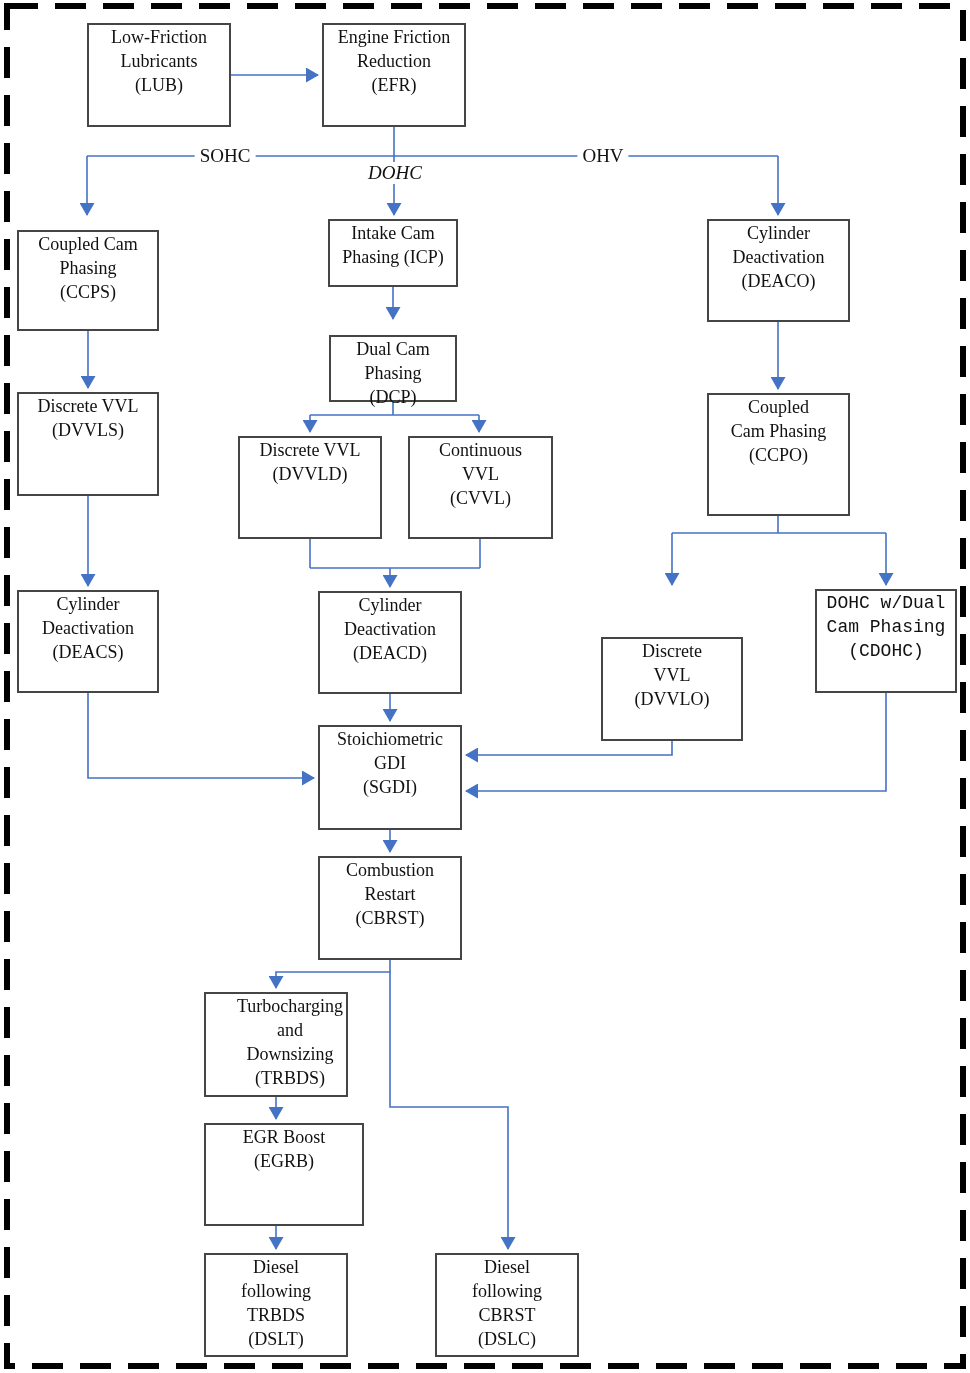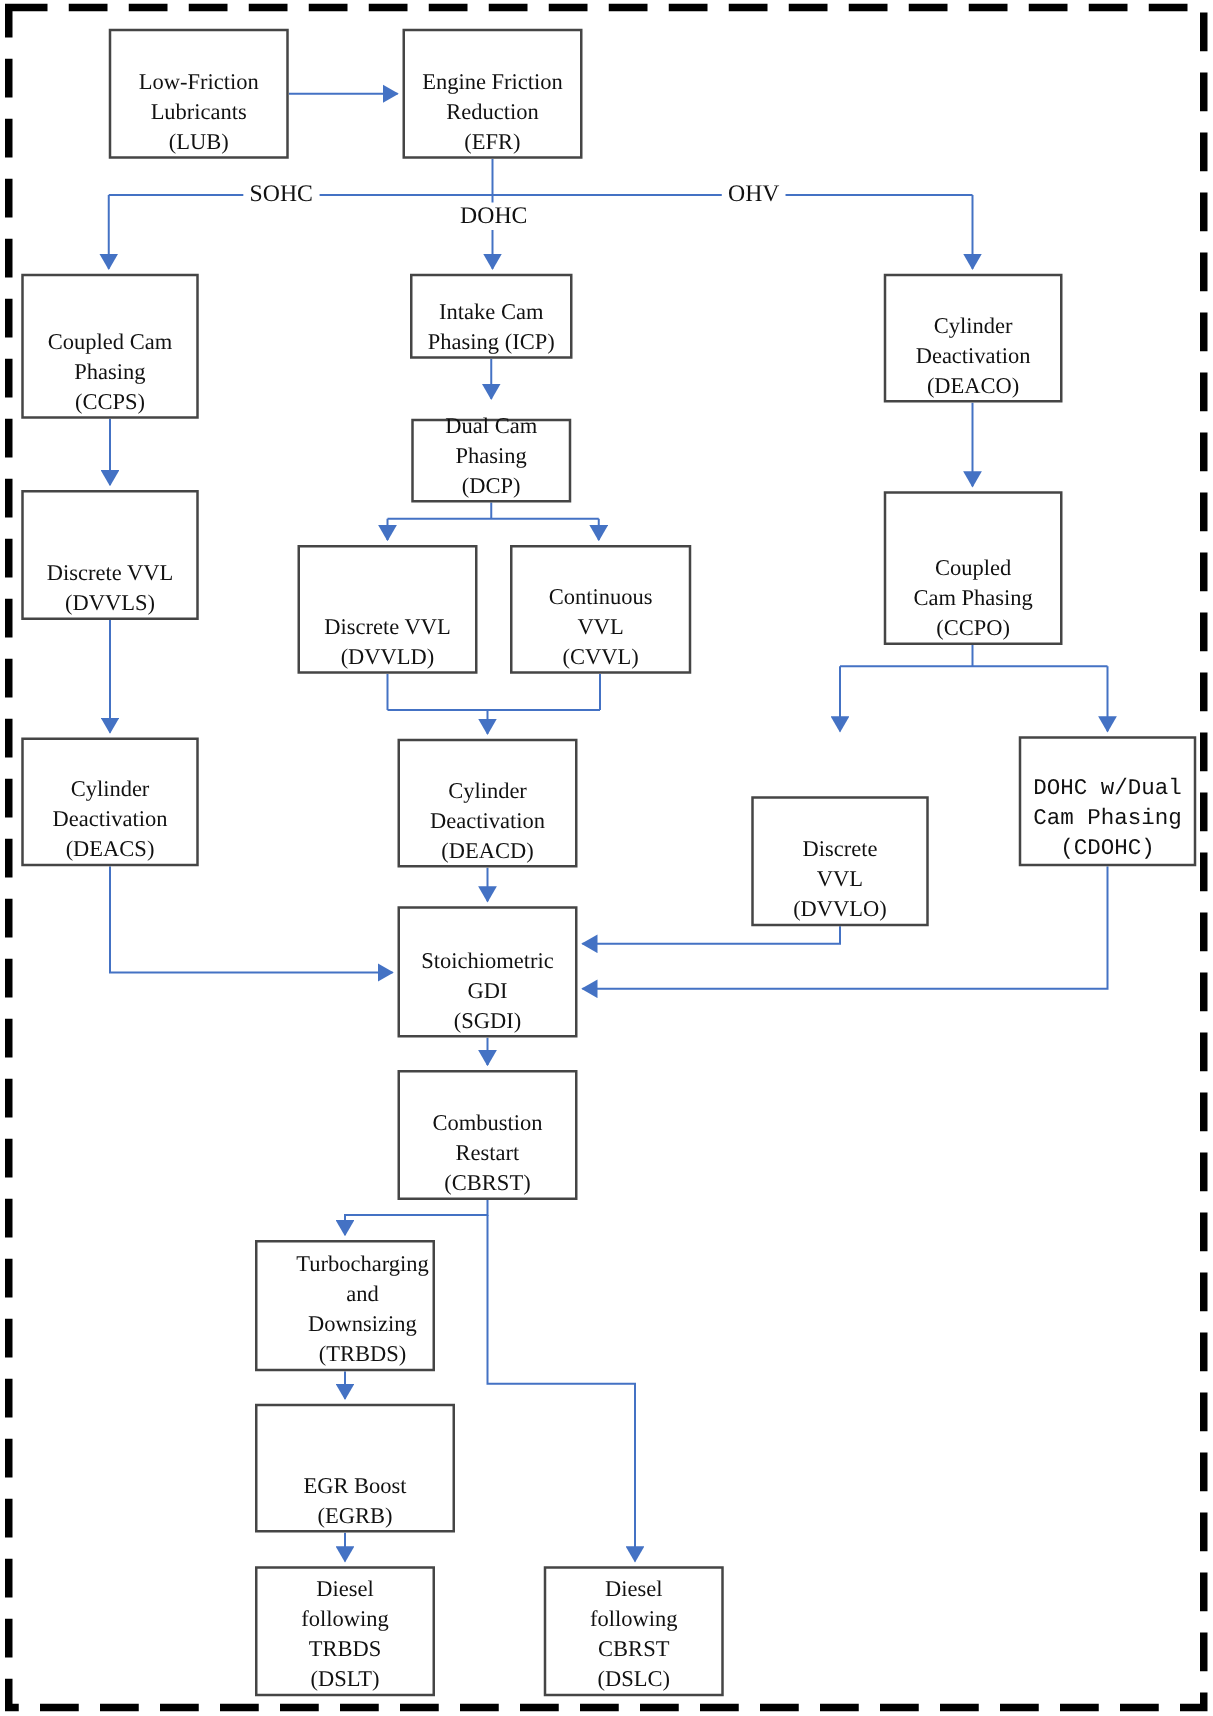--- a/index.html
+++ b/index.html
@@ -4,21 +4,21 @@
 <style>
   html,body{margin:0;padding:0;background:#ffffff;}
   #stage{
     position:relative;width:970px;height:1373px;background:#ffffff;
     font-family:"Liberation Serif","DejaVu Serif",serif;color:#111111;
     overflow:hidden;
   }
   #wires{position:absolute;left:0;top:0;z-index:0;}
   .node{
     position:absolute;z-index:2;background:#ffffff;border:2px solid #454545;
-    display:flex;align-items:flex-end;justify-content:center;text-align:center;
+    display:flex;align-items:flex-start;justify-content:center;text-align:center;
     font-size:18px;line-height:24px;white-space:pre-line;box-sizing:border-box;
   }
   .edge-label{
     position:absolute;z-index:3;background:#ffffff;padding:0 5px;
     font-size:19px;line-height:22px;transform:translate(-50%,-50%);
     white-space:nowrap;
   }
   .corner-label{
     position:absolute;z-index:2;font-size:19px;line-height:28px;
     text-align:center;transform:translate(-50%,-50%);white-space:pre-line;
@@ -76,32 +76,32 @@
 
       <path d="M390,960 L390,972 L276,972 L276,988" marker-end="url(#arr)"></path>
       <path d="M390,972 L390,1107 L508,1107 L508,1249" marker-end="url(#arr)"></path>
 
       <path d="M276,1097 L276,1119" marker-end="url(#arr)"></path>
       <path d="M276,1226 L276,1249" marker-end="url(#arr)"></path>
     </g>
   </svg>
 
   <div class="edge-label" style="left:225px;top:156px;">SOHC</div>
-  <div class="edge-label" style="left:395px;top:173px;">DOHC</div>
+  <div class="edge-label" style="left:395px;top:173px;font-style:italic;">DOHC</div>
   <div class="edge-label" style="left:603px;top:156px;">OHV</div>
 
 
   <div id="nodes">
       <div class="node" style="left: 87px; top: 23px; width: 144px; height: 104px;"><span>Low-Friction
 Lubricants
 (LUB)</span></div>
       <div class="node" style="left: 322px; top: 23px; width: 144px; height: 104px;"><span>Engine Friction
 Reduction
 (EFR)</span></div>
-      <div class="node" style="left: 17px; top: 219px; width: 142px; height: 116px;"><span>Coupled Cam
+      <div class="node" style="left: 17px; top: 230px; width: 142px; height: 101px;"><span>Coupled Cam
 Phasing
 (CCPS)</span></div>
       <div class="node" style="left: 328px; top: 219px; width: 130px; height: 68px;"><span>Intake Cam
 Phasing (ICP)</span></div>
       <div class="node" style="left: 707px; top: 219px; width: 143px; height: 103px;"><span>Cylinder
 Deactivation
 (DEACO)</span></div>
       <div class="node" style="left: 329px; top: 335px; width: 128px; height: 67px;"><span>Dual Cam
 Phasing
 (DCP)</span></div>

